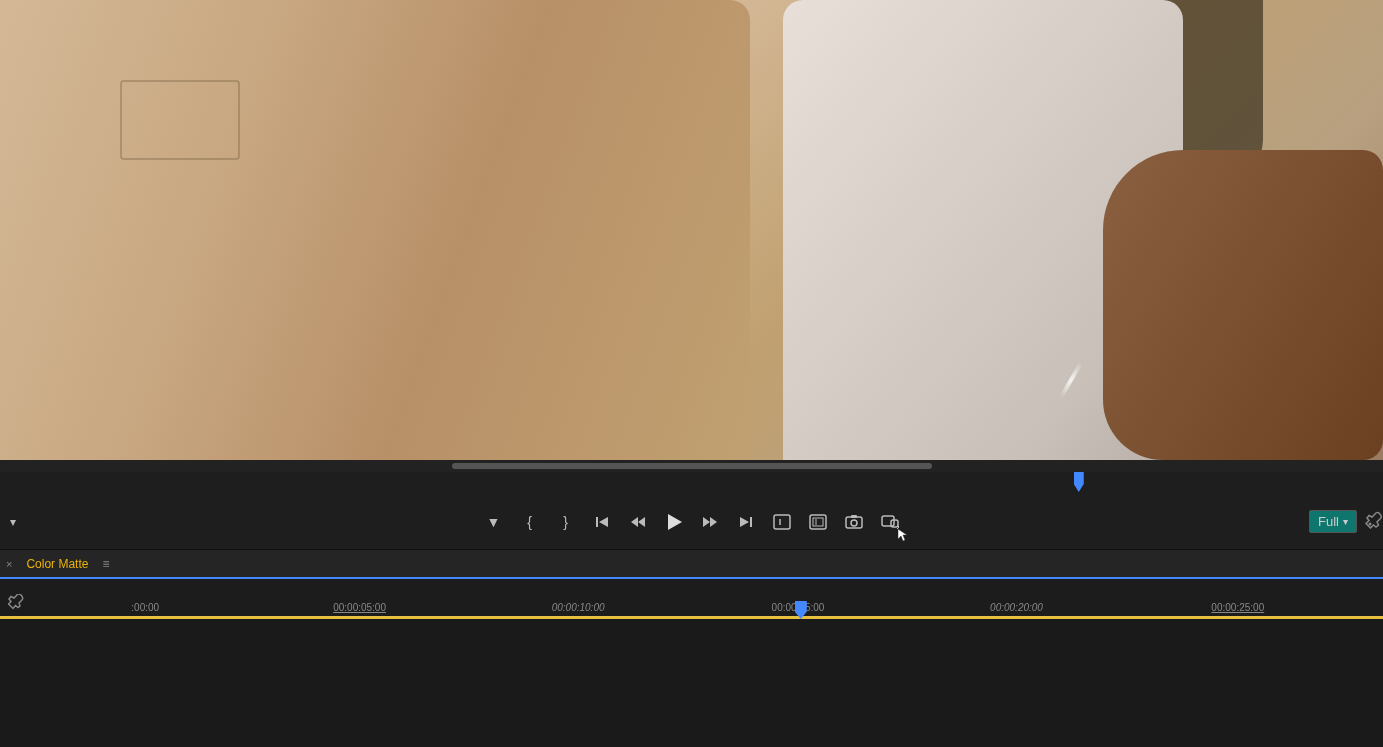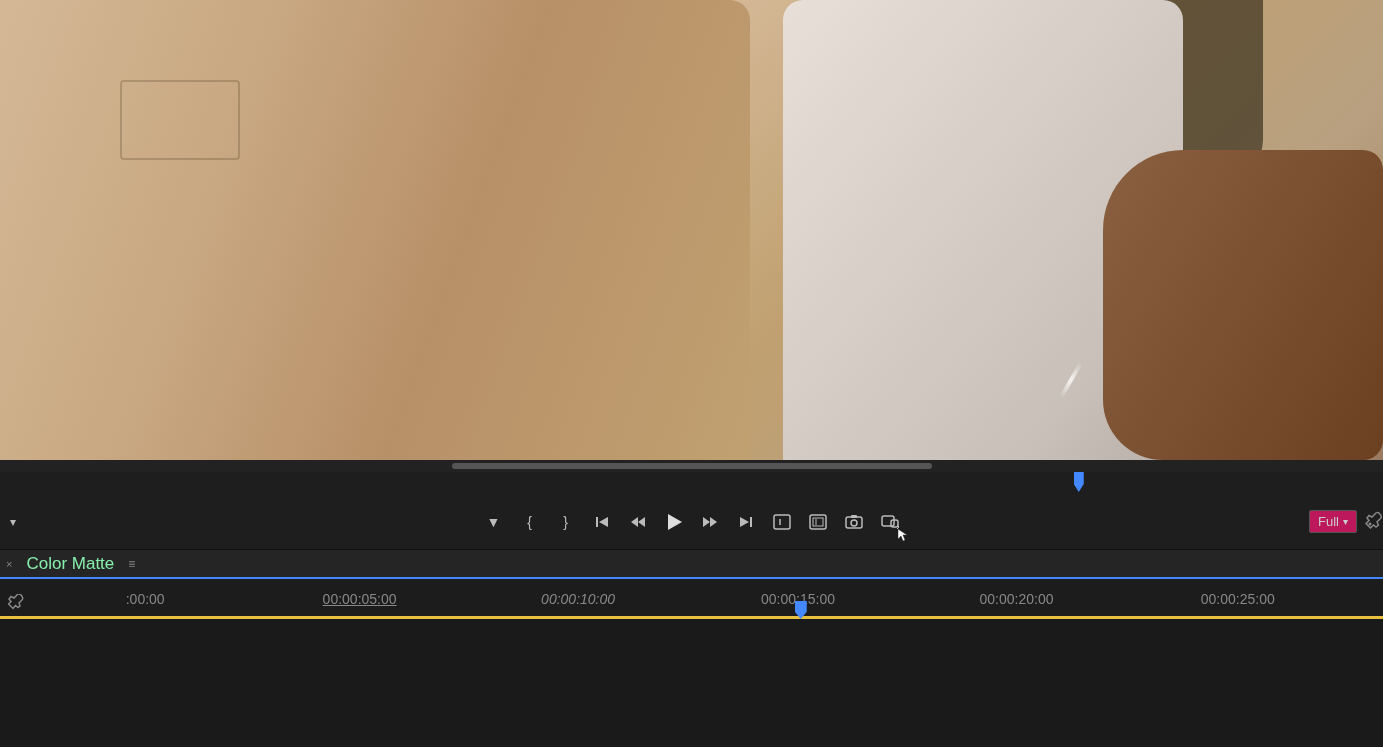--- a/index.html
+++ b/index.html
@@ -142,21 +142,21 @@
 
     
     #transport-right {
       display: flex;
       align-items: center;
       gap: 8px;
       margin-left: auto;
     }
 
     .quality-dropdown {
-      background: #be185d;
+      background: #0f766e;
       border: 1px solid #555;
       color: #ccc;
       padding: 3px 8px;
       font-size: 13px;
       cursor: pointer;
       border-radius: 2px;
       display: flex;
       align-items: center;
       gap: 4px;
     }
@@ -215,22 +215,22 @@
       padding: 0 6px;
       color: #888;
       font-size: 11px;
       cursor: pointer;
     }
 
     .tab-label {
       display: flex;
       align-items: center;
       padding: 0 8px;
-      font-size: 17px;
-      color: #86efac;
+      font-size: 12px;
+      color: #eab308;
       font-weight: 500;
     }
 
     .tab-menu {
       display: flex;
       align-items: center;
       padding: 0 6px;
       color: #888;
       font-size: 12px;
       cursor: pointer;
@@ -242,23 +242,23 @@
       height: 40px;
       background: #1c1c1c;
       position: relative;
       overflow: hidden;
       display: flex;
       align-items: flex-end;
     }
 
     .timeline-timecode {
       position: absolute;
-      font-size: 14px;
+      font-size: 10px;
       color: #888;
-      bottom: 12px;
+      bottom: 6px;
       transform: translateX(-50%);
     }
 
     
     .yellow-bar {
       position: absolute;
       bottom: 0;
       left: 0;
       height: 3px;
       background: #e8c040;
@@ -470,22 +470,22 @@
     </div>
     <div class="timeline-timecode" style="left: 26%; text-decoration: underline;">
       <span>00:00:05:00</span>
     </div>
     <div class="timeline-timecode" style="left: 41.8%; font-style: italic;">
       <span>00:00:10:00</span>
     </div>
     <div class="timeline-timecode" style="left: 57.7%;">
       <span>00:00:15:00</span>
     </div>
-    <div class="timeline-timecode" style="left: 73.5%;">
+    <div class="timeline-timecode" style="left: 73.5%; font-style: italic;">
       <span>00:00:20:00</span>
     </div>
-    <div class="timeline-timecode" style="left: 89.5%;">
+    <div class="timeline-timecode" style="left: 89.5%; text-decoration: underline;">
       <span>00:00:25:00</span>
     </div>
 
     <div class="timeline-playhead" style="left: 57.9%;"></div>
   </div>
 </div>
 
 </body></html>

